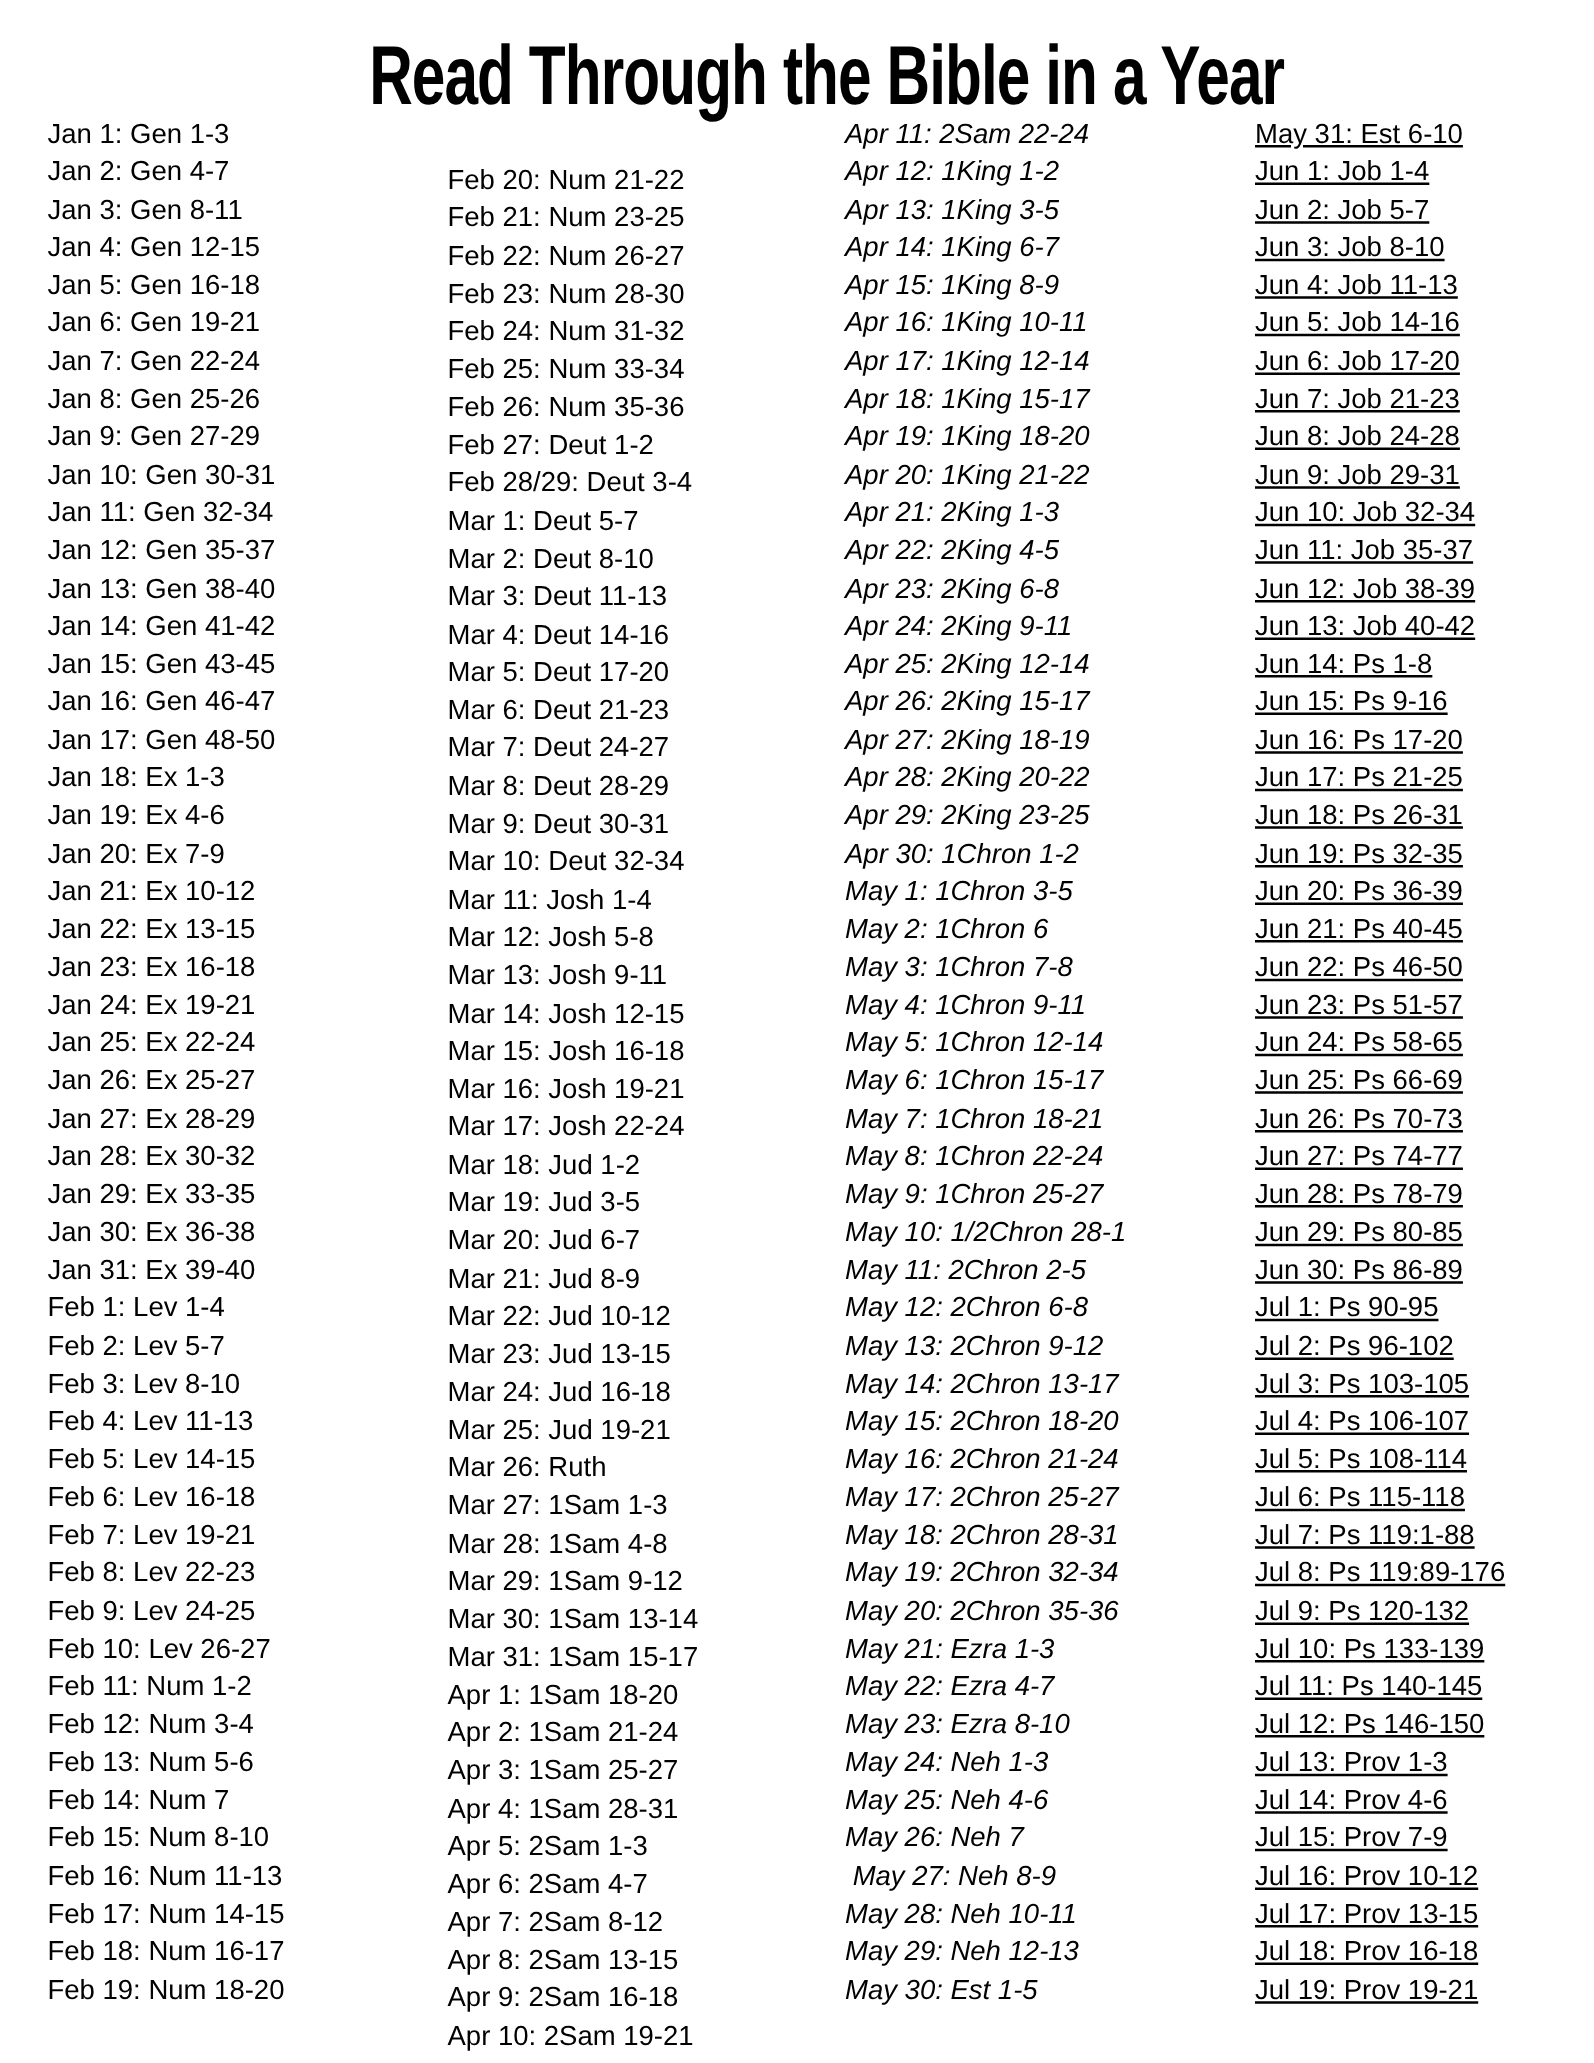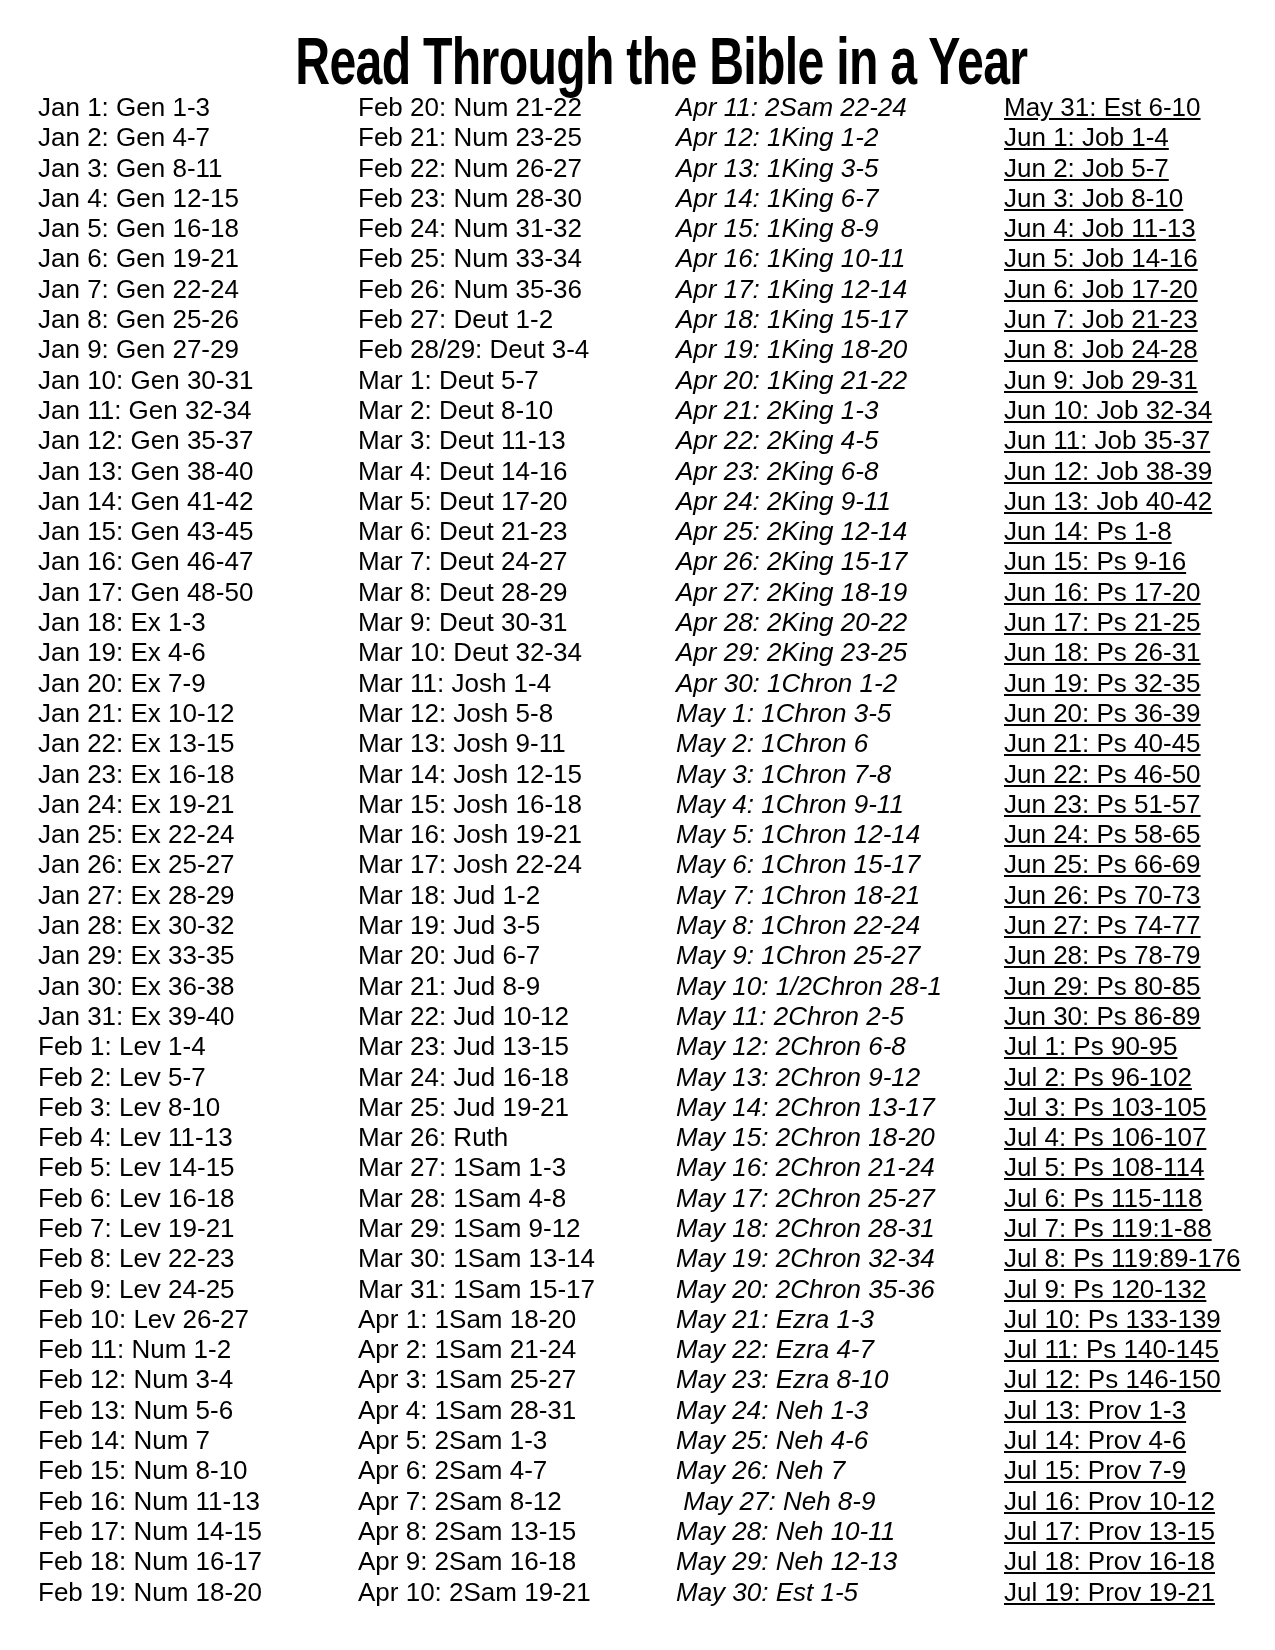--- a/index.html
+++ b/index.html
@@ -17,25 +17,25 @@
   .title{
     display:inline-block;
     font-size:67px;font-weight:bold;
     letter-spacing:-1px;
     transform:scaleX(0.72);
     transform-origin:50% 50%;
     white-space:nowrap;
   }
   .col{
     position:absolute;top:92px;
-    font-size:26px;line-height:30.3px;
+    font-size:22px;line-height:30.3px;
     white-space:pre;
   }
   .col-1{left:38px;}
-  .col-2{left:358px;}
+  .col-2{left:358px;margin-top:37px;}
   .col-3{left:676px;font-style:italic;}
   .col-4{left:1004px;text-decoration:underline;}
   .entry{height:30.3px;}
 </style>
 </head>
 <body>
 
 <div class="title-wrap">
   <span class="title">Read Through the Bible in a Year</span>
 </div>

